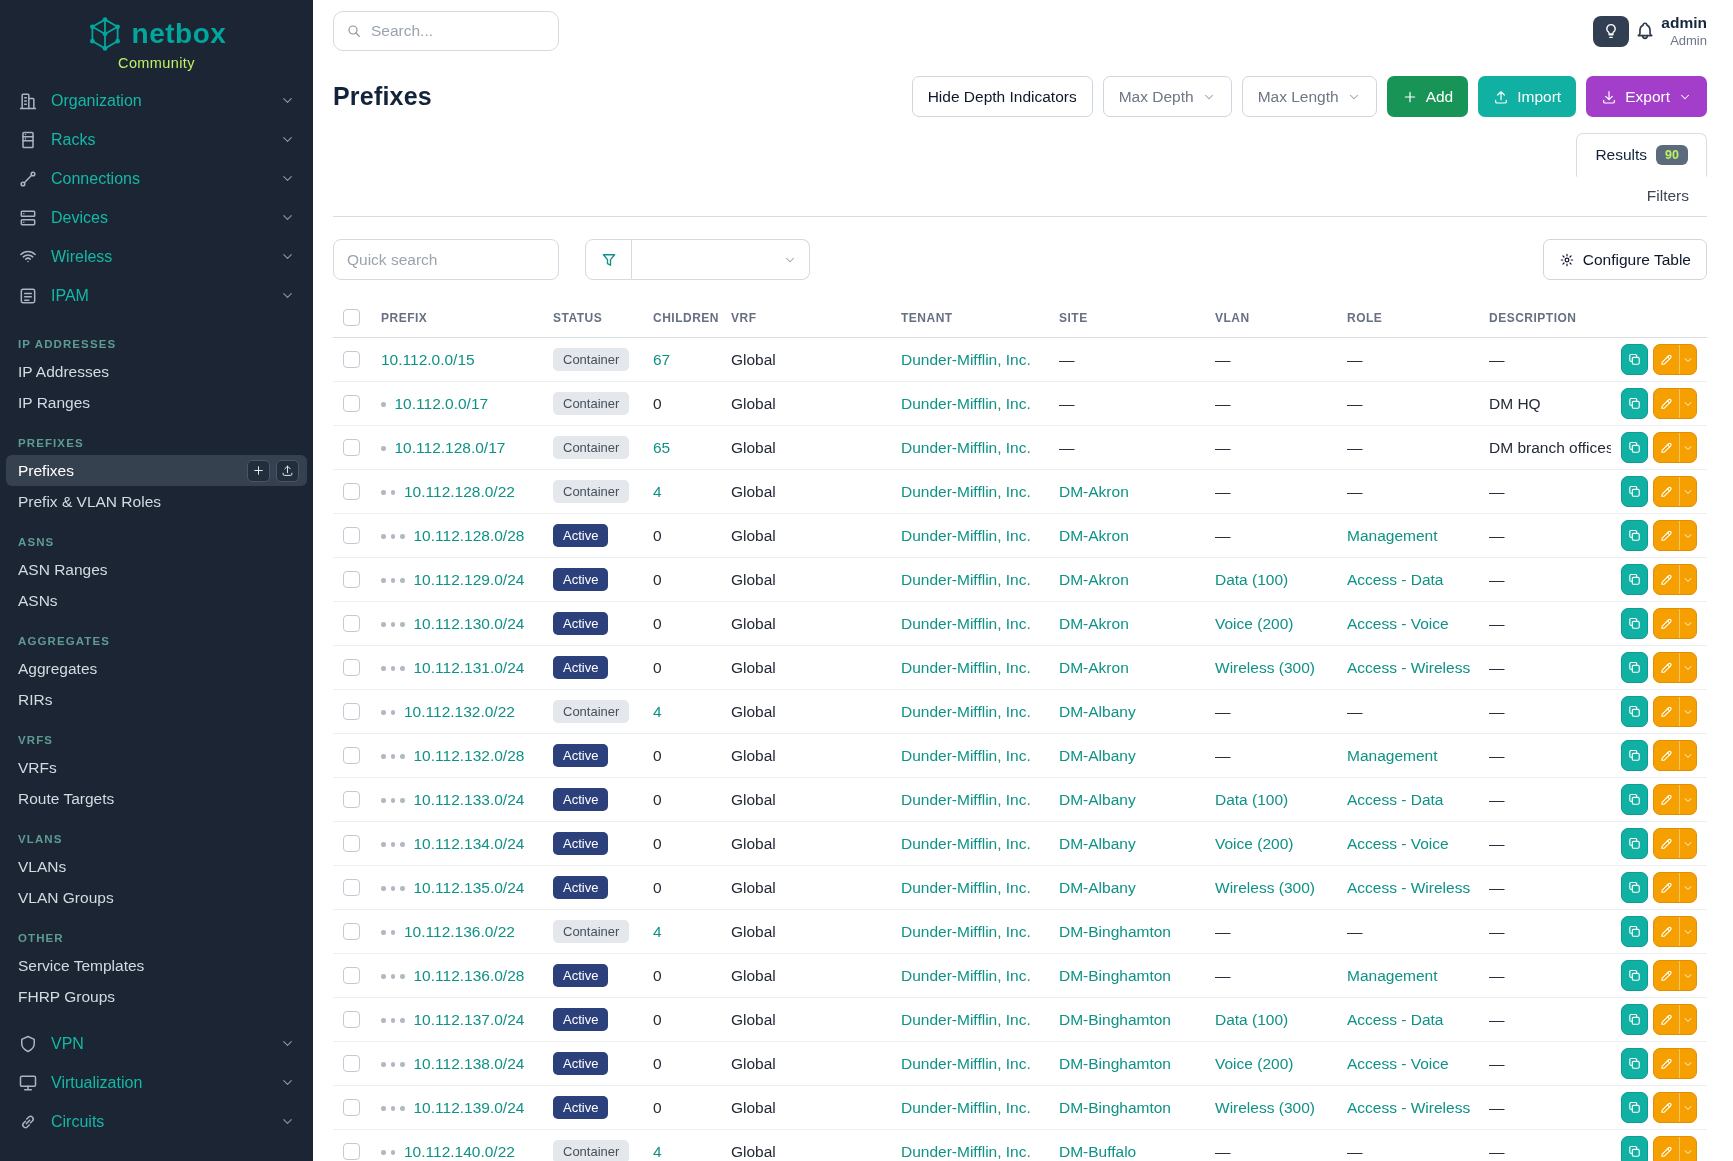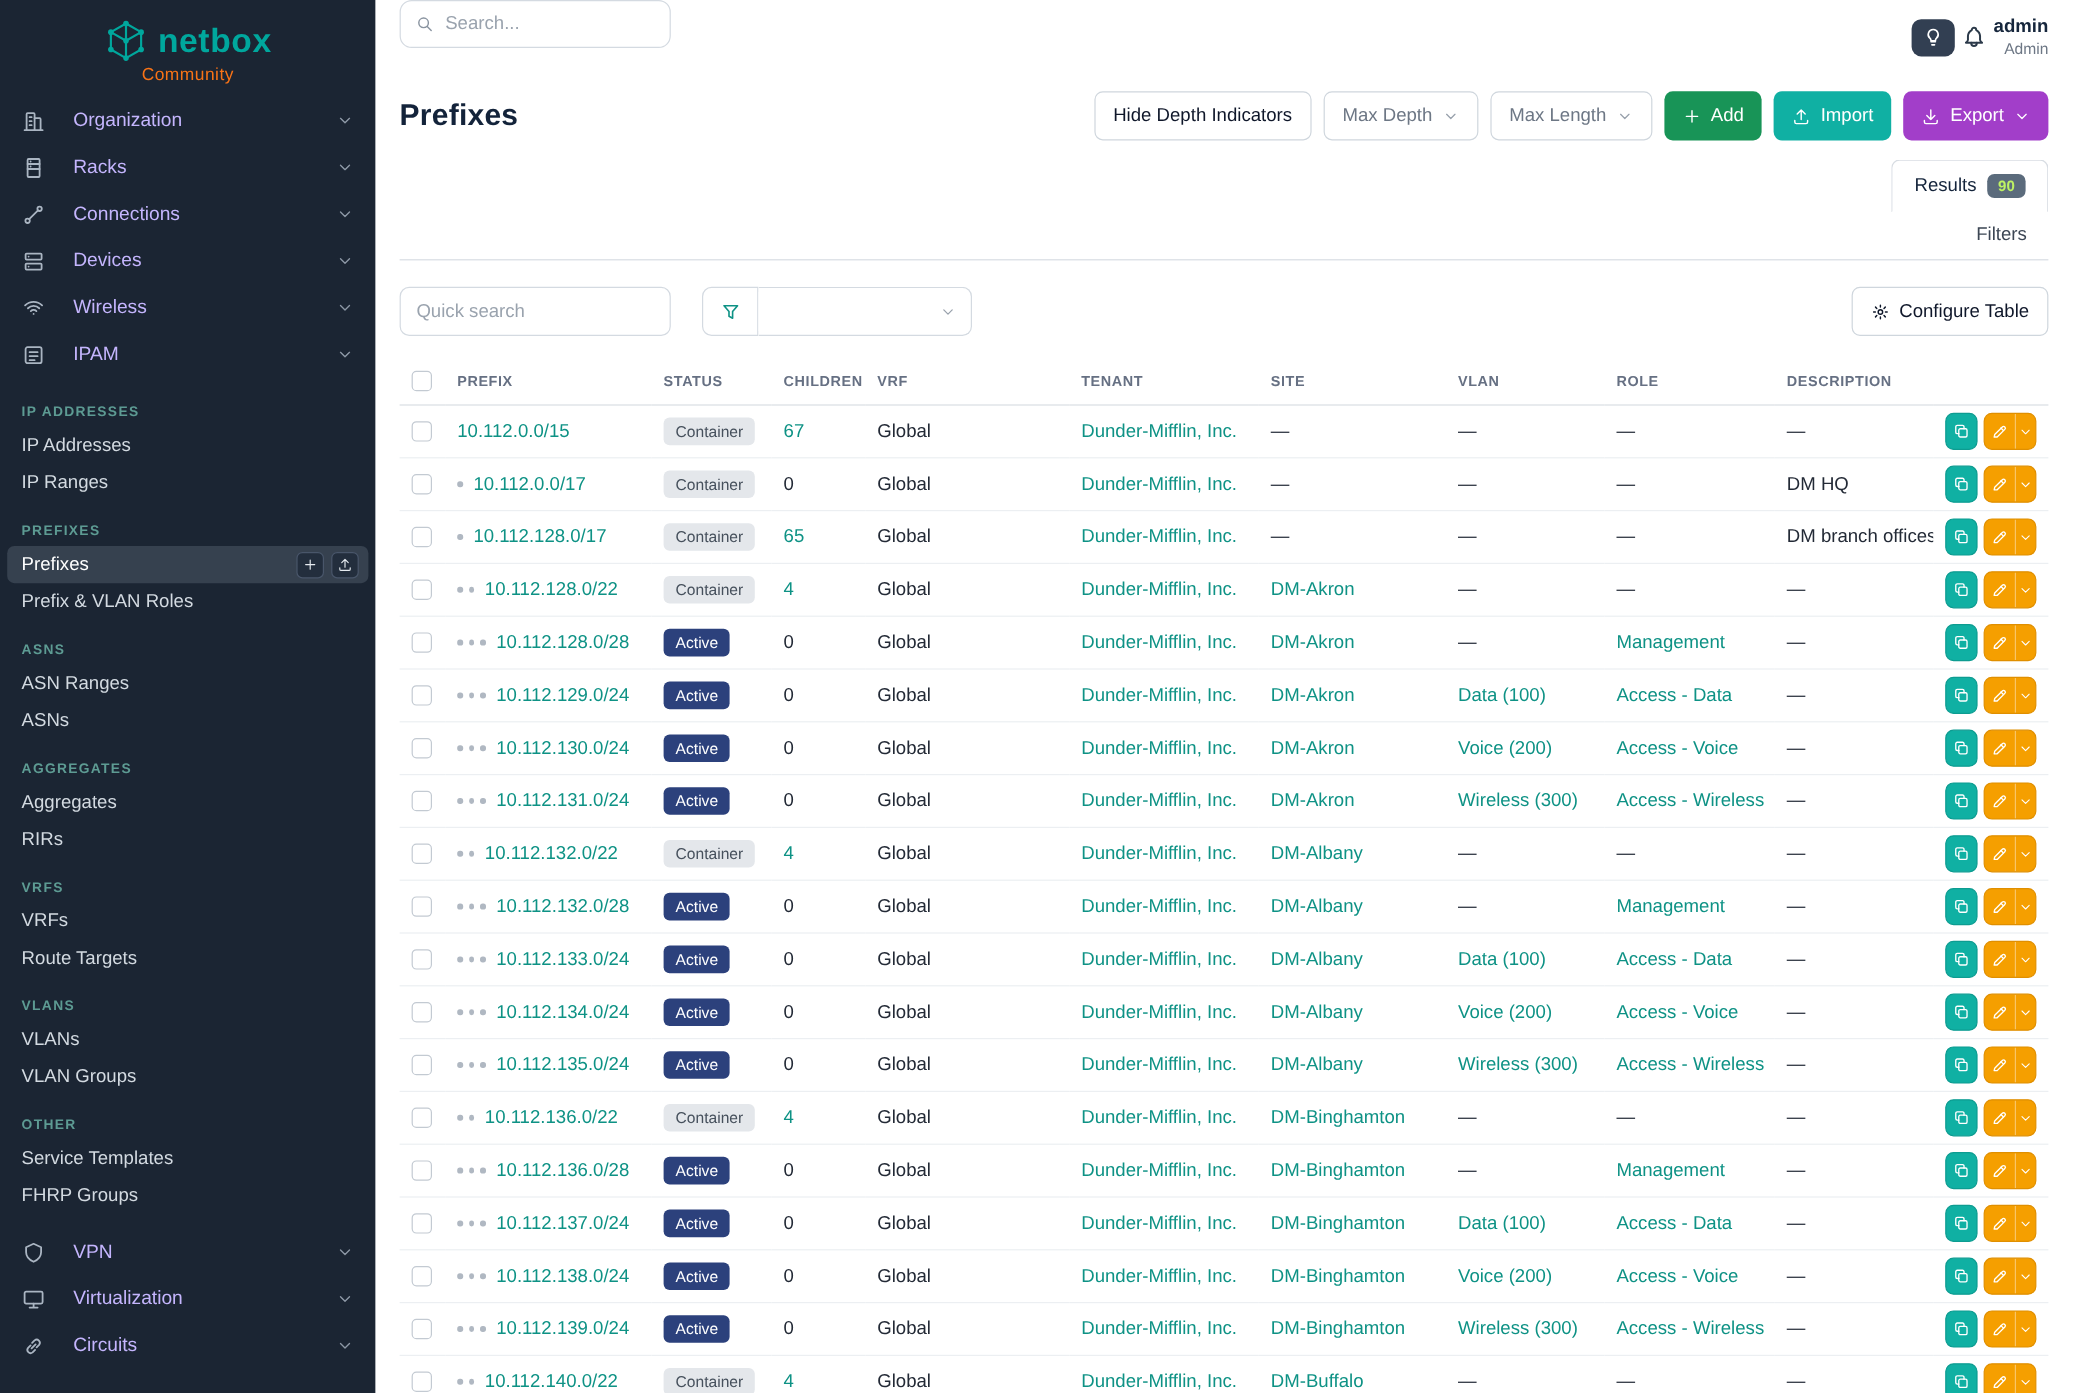--- a/index.html
+++ b/index.html
@@ -16,37 +16,37 @@
   .s18 { width: 18px; height: 18px; }
   .s22 { width: 22px; height: 22px; }
 
   
   .sidebar { width: 313px; min-width: 313px; height: 100%; background: var(--sidebar-bg, #1b2533); overflow: hidden; display: flex; flex-direction: column; }
   .logo-area { padding: 16px 0 6px; display: flex; flex-direction: column; align-items: center; }
   .logo-row { display: flex; align-items: center; gap: 9px; }
   .logo-mark { width: 36px; height: 36px; color: var(--brand-teal, #00a79d); display: inline-flex; }
   .logo-mark svg { width: 100%; height: 100%; }
   .logo-text { font-size: 28px; font-weight: 700; color: var(--brand-teal, #00a79d); letter-spacing: 0.5px; text-align: right; }
-  .logo-sub { margin-top: 3px; font-size: 14.5px; color: #f97316; letter-spacing: 0.4px; }
+  .logo-sub { margin-top: 3px; font-size: 14.5px; color: #bef264; letter-spacing: 0.4px; }
   .nav { flex: 1; overflow: hidden; padding-top: 4px; }
-  .nav-group { display: flex; align-items: center; gap: 23px; height: 39px; padding: 0 18px; color: #c4b5fd; font-size: 16px; cursor: pointer; }
+  .nav-group { display: flex; align-items: center; gap: 13px; height: 39px; padding: 0 18px; color: #14b8a6; font-size: 16px; cursor: pointer; }
   .nav-group .icon { width: 20px; height: 20px; color: #aab5c2; }
   .nav-group .chev { margin-left: auto; width: 15px; height: 15px; color: #8d98a6; }
   .nav-group.gap-top { margin-top: 6px; }
   .ipam-panel { padding: 4px 0 6px; }
   .nav-section-title { padding: 19px 18px 6px; font-size: 11.5px; font-weight: 700; letter-spacing: 1.1px; color: #5d9b93; text-transform: uppercase; }
   .nav-sub { display: flex; align-items: center; height: 31px; padding: 0 8px 0 12px; margin: 0 6px; border-radius: 6px; color: #d3dae1; font-size: 15.5px; cursor: pointer; }
   .nav-sub.active { background: #36414f; color: #fff; }
   .quick-actions { margin-left: auto; display: flex; gap: 6px; }
   .qa-btn { width: 23px; height: 22px; border: 1px solid #49566a; border-radius: 5px; background: #232e3d; color: #e6ebf0; display: inline-flex; align-items: center; justify-content: center; cursor: pointer; }
   .qa-btn .icon { width: 13px; height: 13px; }
 
   
   .main { flex: 1; display: flex; flex-direction: column; height: 100%; overflow: hidden; background: #fff; }
-  .topbar { height: 62px; display: flex; padding: 0 26px 0 20px; }
+  .topbar { height: 62px; display: flex; align-items: center; padding: 0 26px 0 20px; }
   .search-box { width: 226px; height: 40px; border: 1px solid #d4dae1; border-radius: 10px; display: flex; align-items: center; gap: 9px; padding: 0 12px; color: #8a94a0; background: #fff; }
   .search-box input { border: none; outline: none; flex: 1; min-width: 0; font-size: 15.5px; color: #2c3644; background: transparent; }
   .search-box input::placeholder { color: #9aa3ae; }
   .topbar-right { margin-left: auto; display: flex; align-items: center; gap: 5px; }
   .bulb-btn { width: 36px; height: 31px; border: none; border-radius: 8px; background: #323f52; color: #fff; display: inline-flex; align-items: center; justify-content: center; cursor: pointer; }
   .bell { color: #2c3a4a; cursor: pointer; }
   .user-block { text-align: right; line-height: 1.25; cursor: pointer; }
   .user-name { font-size: 15.5px; font-weight: 700; color: #16263c; }
   .user-role { font-size: 13px; color: #6d7785; }
 

